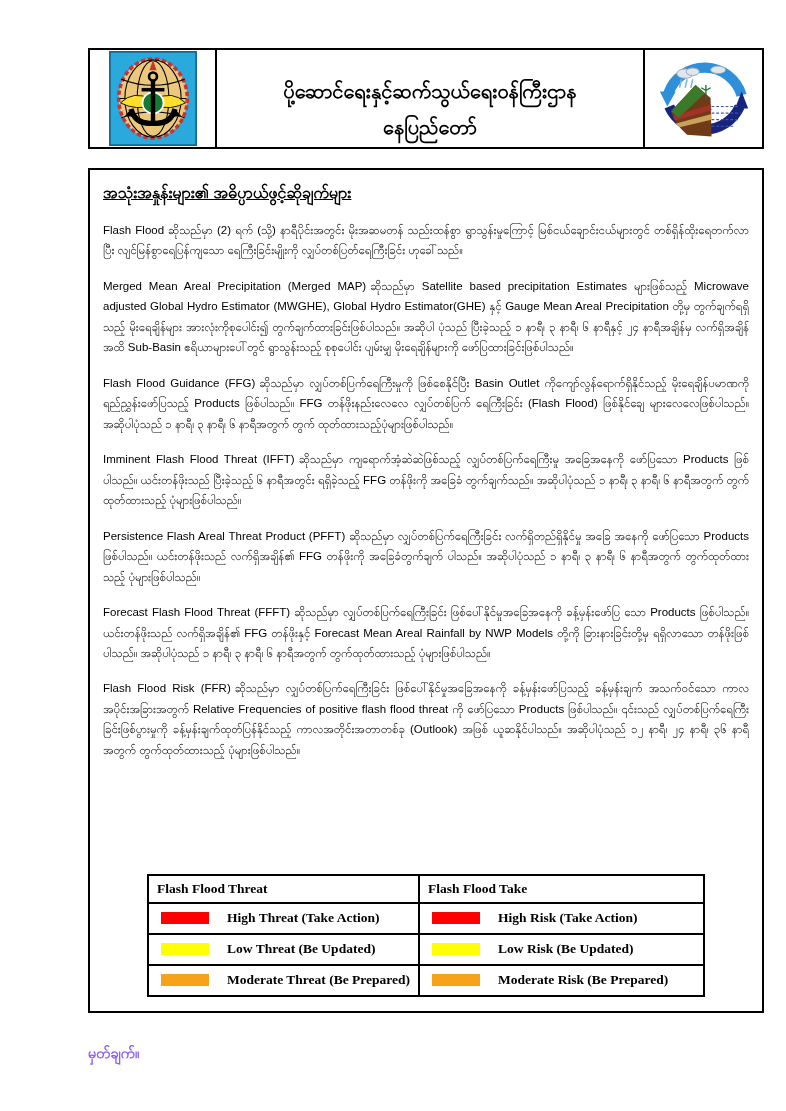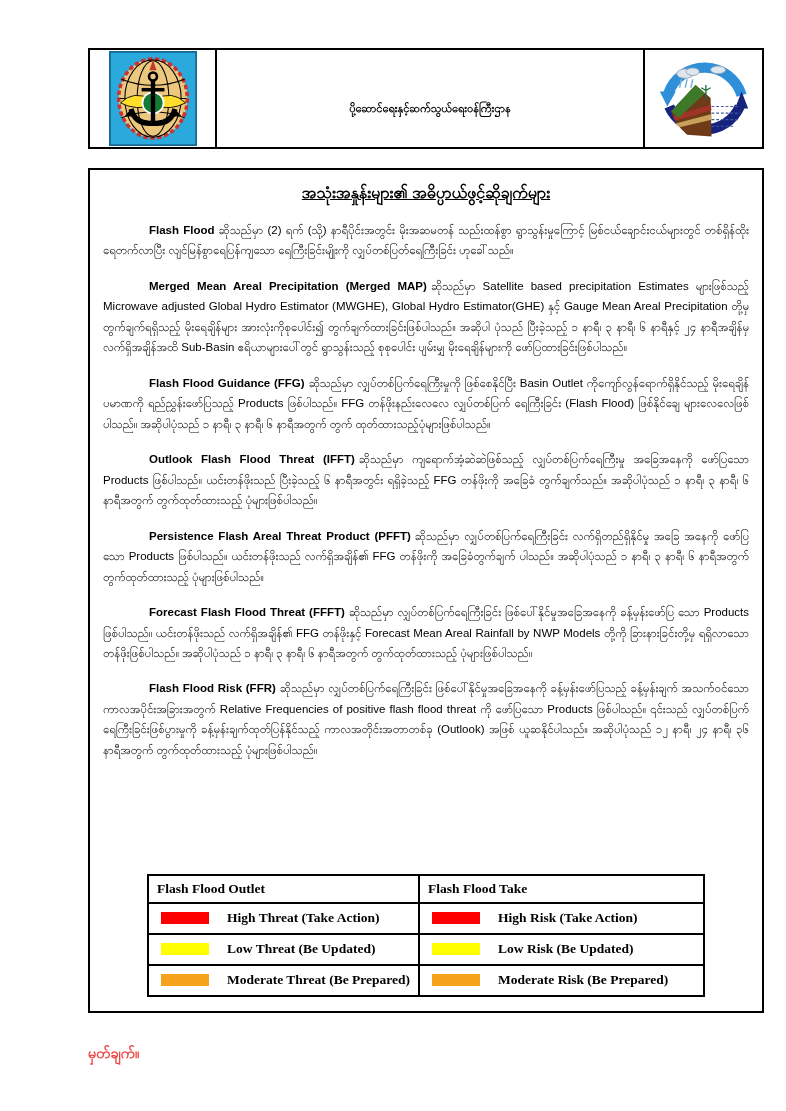--- a/index.html
+++ b/index.html
@@ -10,50 +10,50 @@
   
   .header-box{
     position:absolute;left:88px;top:48px;width:676px;height:101px;
     border:2px solid #000;box-sizing:border-box;display:flex;background:#fff;
   }
   .logo-cell{display:flex;align-items:center;justify-content:center;box-sizing:border-box;background:#fff;}
   .logo-cell.left{width:127px;border-right:2px solid #000;}
   .logo-cell.right{width:119px;border-left:2px solid #000;}
   .header-text{
     flex:1;display:flex;flex-direction:column;justify-content:center;
-    text-align:center;font-weight:bold;font-size:11px;line-height:1.8;margin-top:20px;
+    text-align:center;font-weight:bold;font-size:20px;line-height:1.8;margin-top:20px;
   }
   
   .main-box{
     position:absolute;left:88px;top:168px;width:676px;height:845px;
     border:2px solid #000;box-sizing:border-box;padding:10px 13px 12px;
     display:flex;flex-direction:column;background:#fff;
   }
   .doc-title{
-    text-align:center;font-weight:bold;font-size:16px;
+    font-weight:bold;font-size:16px;
     text-decoration:underline;margin:2px 0 14px;flex-shrink:0;
   }
   .defs{flex:1;overflow:hidden;}
   .def{font-size:11.5px;line-height:1.78;text-align:justify;margin:0 0 15px;}
-  .def .term{font-weight:bold;margin-right:4px;margin-left:46px;}
+  .def .term{font-weight:normal;margin-right:4px;}
   
   table.legend{border-collapse:collapse;width:558px;margin:4px auto 2px;flex-shrink:0;background:#fff;}
   .legend th,.legend td{
     border:2px solid #000;padding:3px 8px;
     font-family:"Liberation Serif",serif;font-weight:bold;font-size:13.5px;
     text-align:left;white-space:nowrap;
   }
   .legend th{height:20px;}
   .legend td{height:23px;}
   .legend td.left-col,.legend th.left-col{width:47%;}
   .swatch{display:inline-block;width:48px;height:12px;vertical-align:middle;margin:0 18px 3px 4px;}
   
   .footer{
     position:absolute;left:88px;top:1044px;width:676px;
-    color:#ef4444;font-weight:bold;font-size:14.5px;display:flex;gap:46px;
+    color:#8b5cf6;font-weight:bold;font-size:14.5px;display:flex;gap:46px;
   }
 </style>
 </head>
 <body>
 
 <div>
 
   <div class="header-box">
     <div class="logo-cell left">
       <svg width="90" height="95" viewBox="0 0 100 108">
@@ -72,20 +72,21 @@
           <line x1="50" y1="33.5" x2="50" y2="82" stroke-width="5"></line>
           <line x1="37" y1="44" x2="63" y2="44" stroke-width="4"></line>
           <path d="M25,66 Q30,84 50,82 Q70,84 75,66" stroke-width="6"></path>
         </g>
         <path d="M25,66 L18,74 L30,75 Z" fill="#000"></path>
         <path d="M75,66 L70,75 L82,74 Z" fill="#000"></path>
       </svg>
     </div>
     <div class="header-text">
       <div>ပို့ဆောင်ရေးနှင့်ဆက်သွယ်ရေးဝန်ကြီးဌာန</div>
+      <div>နေပြည်တော်</div>
     </div>
     <div class="logo-cell right">
       <svg width="94" height="94" viewBox="0 0 100 100">
         <circle cx="50" cy="50" r="48" fill="#ffffff"></circle>
         <path d="M12,44 A41,41 0 0 1 90,46" fill="none" stroke="#2f8fd9" stroke-width="11"></path>
         <polygon points="3,42 20,42 11,58" fill="#2f8fd9"></polygon>
         <path d="M13,58 A41,41 0 0 0 88,58" fill="none" stroke="#16247f" stroke-width="11"></path>
         <polygon points="83,60 97,60 90,42" fill="#16247f"></polygon>
         <g fill="#dfe7ee" stroke="#9aa6b5" stroke-width="1">
           <ellipse cx="30" cy="23" rx="9" ry="5"></ellipse>
@@ -115,30 +116,30 @@
     </div>
   </div>
 
   <div class="main-box">
     <div class="doc-title">အသုံးအနှုန်းများ၏ အဓိပ္ပာယ်ဖွင့်ဆိုချက်များ</div>
 
     <div class="defs">
       <p class="def"><span class="term">Flash Flood</span><span>ဆိုသည်မှာ (2) ရက် (သို့) နာရီပိုင်းအတွင်း မိုးအဆမတန် သည်းထန်စွာ ရွာသွန်းမှုကြောင့် မြစ်ငယ်ချောင်းငယ်များတွင် တစ်ရှိန်ထိုးရေတက်လာပြီး လျင်မြန်စွာရေပြန်ကျသော ရေကြီးခြင်းမျိုးကို လျှပ်တစ်ပြတ်ရေကြီးခြင်း ဟုခေါ်သည်။</span></p>
       <p class="def"><span class="term">Merged Mean Areal Precipitation (Merged MAP)</span><span>ဆိုသည်မှာ Satellite based precipitation Estimates များဖြစ်သည့် Microwave adjusted Global Hydro Estimator (MWGHE), Global Hydro Estimator(GHE) နှင့် Gauge Mean Areal Precipitation တို့မှ တွက်ချက်ရရှိသည့် မိုးရေချိန်များ အားလုံးကိုစုပေါင်း၍ တွက်ချက်ထားခြင်းဖြစ်ပါသည်။ အဆိုပါ ပုံသည် ပြီးခဲ့သည့် ၁ နာရီ၊ ၃ နာရီ၊ ၆ နာရီနှင့် ၂၄ နာရီအချိန်မှ လက်ရှိအချိန်အထိ Sub-Basin ဧရိယာများပေါ်တွင် ရွာသွန်းသည့် စုစုပေါင်း ပျမ်းမျှ မိုးရေချိန်များကို ဖော်ပြထားခြင်းဖြစ်ပါသည်။</span></p>
       <p class="def"><span class="term">Flash Flood Guidance (FFG)</span><span>ဆိုသည်မှာ လျှပ်တစ်ပြက်ရေကြီးမှုကို ဖြစ်စေနိုင်ပြီး Basin Outlet ကိုကျော်လွန်ရောက်ရှိနိုင်သည့် မိုးရေချိန်ပမာဏကို ရည်ညွှန်းဖော်ပြသည့် Products ဖြစ်ပါသည်။ FFG တန်ဖိုးနည်းလေလေ လျှပ်တစ်ပြက် ရေကြီးခြင်း (Flash Flood) ဖြစ်နိုင်ချေ များလေလေဖြစ်ပါသည်။ အဆိုပါပုံသည် ၁ နာရီ၊ ၃ နာရီ၊ ၆ နာရီအတွက် တွက် ထုတ်ထားသည့်ပုံများဖြစ်ပါသည်။</span></p>
-      <p class="def"><span class="term">Outlook Flash Flood Threat (IFFT)</span><span>ဆိုသည်မှာ ကျရောက်အံ့ဆဲဆဲဖြစ်သည့် လျှပ်တစ်ပြက်ရေကြီးမှု အခြေအနေကို ဖော်ပြသော Products ဖြစ်ပါသည်။ ယင်းတန်ဖိုးသည် ပြီးခဲ့သည့် ၆ နာရီအတွင်း ရရှိခဲ့သည့် FFG တန်ဖိုးကို အခြေခံ တွက်ချက်သည်။ အဆိုပါပုံသည် ၁ နာရီ၊ ၃ နာရီ၊ ၆ နာရီအတွက် တွက်ထုတ်ထားသည့် ပုံများဖြစ်ပါသည်။</span></p>
+      <p class="def"><span class="term">Imminent Flash Flood Threat (IFFT)</span><span>ဆိုသည်မှာ ကျရောက်အံ့ဆဲဆဲဖြစ်သည့် လျှပ်တစ်ပြက်ရေကြီးမှု အခြေအနေကို ဖော်ပြသော Products ဖြစ်ပါသည်။ ယင်းတန်ဖိုးသည် ပြီးခဲ့သည့် ၆ နာရီအတွင်း ရရှိခဲ့သည့် FFG တန်ဖိုးကို အခြေခံ တွက်ချက်သည်။ အဆိုပါပုံသည် ၁ နာရီ၊ ၃ နာရီ၊ ၆ နာရီအတွက် တွက်ထုတ်ထားသည့် ပုံများဖြစ်ပါသည်။</span></p>
       <p class="def"><span class="term">Persistence Flash Areal Threat Product (PFFT)</span><span>ဆိုသည်မှာ လျှပ်တစ်ပြက်ရေကြီးခြင်း လက်ရှိတည်ရှိနိုင်မှု အခြေ အနေကို ဖော်ပြသော Products ဖြစ်ပါသည်။ ယင်းတန်ဖိုးသည် လက်ရှိအချိန်၏ FFG တန်ဖိုးကို အခြေခံတွက်ချက် ပါသည်။ အဆိုပါပုံသည် ၁ နာရီ၊ ၃ နာရီ၊ ၆ နာရီအတွက် တွက်ထုတ်ထားသည့် ပုံများဖြစ်ပါသည်။</span></p>
       <p class="def"><span class="term">Forecast Flash Flood Threat (FFFT)</span><span>ဆိုသည်မှာ လျှပ်တစ်ပြက်ရေကြီးခြင်း ဖြစ်ပေါ်နိုင်မှုအခြေအနေကို ခန့်မှန်းဖော်ပြ သော Products ဖြစ်ပါသည်။ ယင်းတန်ဖိုးသည် လက်ရှိအချိန်၏ FFG တန်ဖိုးနှင့် Forecast Mean Areal Rainfall by NWP Models တို့ကို ခြားနားခြင်းတို့မှ ရရှိလာသော တန်ဖိုးဖြစ်ပါသည်။ အဆိုပါပုံသည် ၁ နာရီ၊ ၃ နာရီ၊ ၆ နာရီအတွက် တွက်ထုတ်ထားသည့် ပုံများဖြစ်ပါသည်။</span></p>
       <p class="def"><span class="term">Flash Flood Risk (FFR)</span><span>ဆိုသည်မှာ လျှပ်တစ်ပြက်ရေကြီးခြင်း ဖြစ်ပေါ်နိုင်မှုအခြေအနေကို ခန့်မှန်းဖော်ပြသည့် ခန့်မှန်းချက် အသက်ဝင်သော ကာလအပိုင်းအခြားအတွက် Relative Frequencies of positive flash flood threat ကို ဖော်ပြသော Products ဖြစ်ပါသည်။ ၎င်းသည် လျှပ်တစ်ပြက်ရေကြီးခြင်းဖြစ်ပွားမှုကို ခန့်မှန်းချက်ထုတ်ပြန်နိုင်သည့် ကာလအတိုင်းအတာတစ်ခု (Outlook) အဖြစ် ယူဆနိုင်ပါသည်။ အဆိုပါပုံသည် ၁၂ နာရီ၊ ၂၄ နာရီ၊ ၃၆ နာရီအတွက် တွက်ထုတ်ထားသည့် ပုံများဖြစ်ပါသည်။</span></p>
     </div>
 
     <table class="legend">
       <tbody>
           <tr>
-        <th class="left-col">Flash Flood Outlet</th>
+        <th class="left-col">Flash Flood Threat</th>
         <th>Flash Flood Take</th>
       </tr>
       <tr>
         <td class="left-col"><span class="swatch" style="background-color: rgb(254, 0, 0);"></span><span>High Threat (Take Action)</span></td>
         <td><span class="swatch" style="background-color: rgb(254, 0, 0);"></span><span>High Risk (Take Action)</span></td>
       </tr>
       <tr>
         <td class="left-col"><span class="swatch" style="background-color: rgb(255, 255, 0);"></span><span>Low Threat (Be Updated)</span></td>
         <td><span class="swatch" style="background-color: rgb(255, 255, 0);"></span><span>Low Risk (Be Updated)</span></td>
       </tr>

